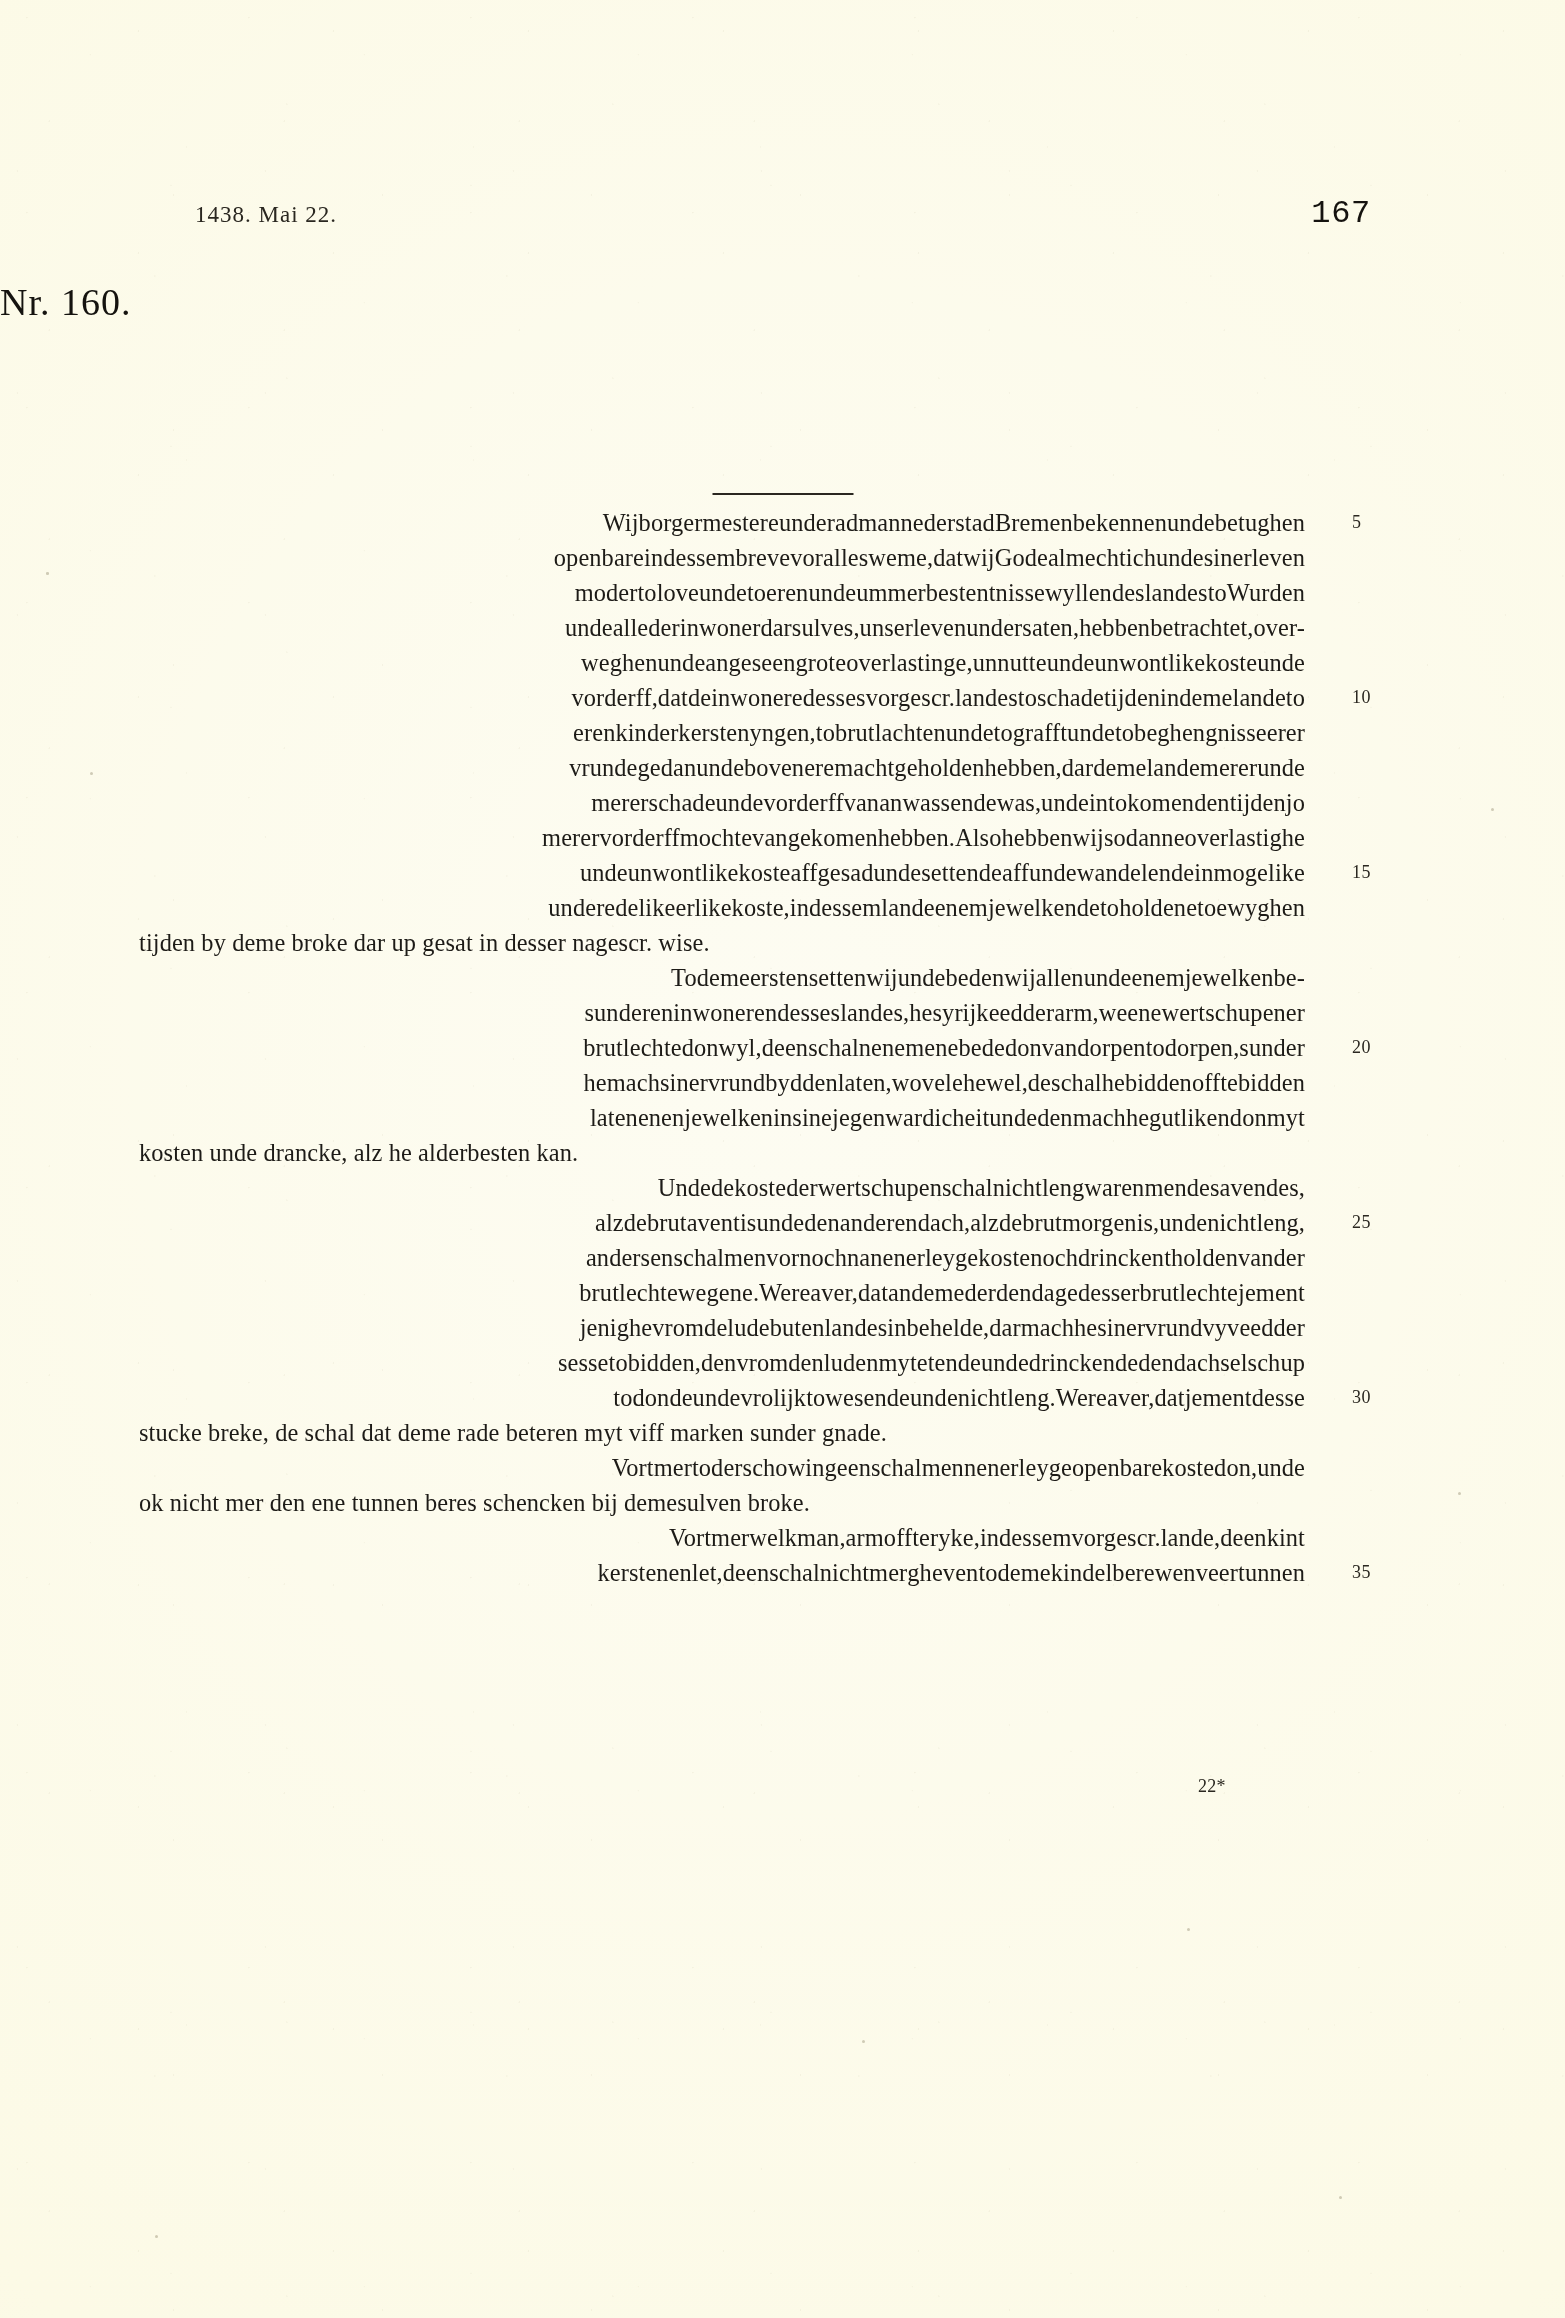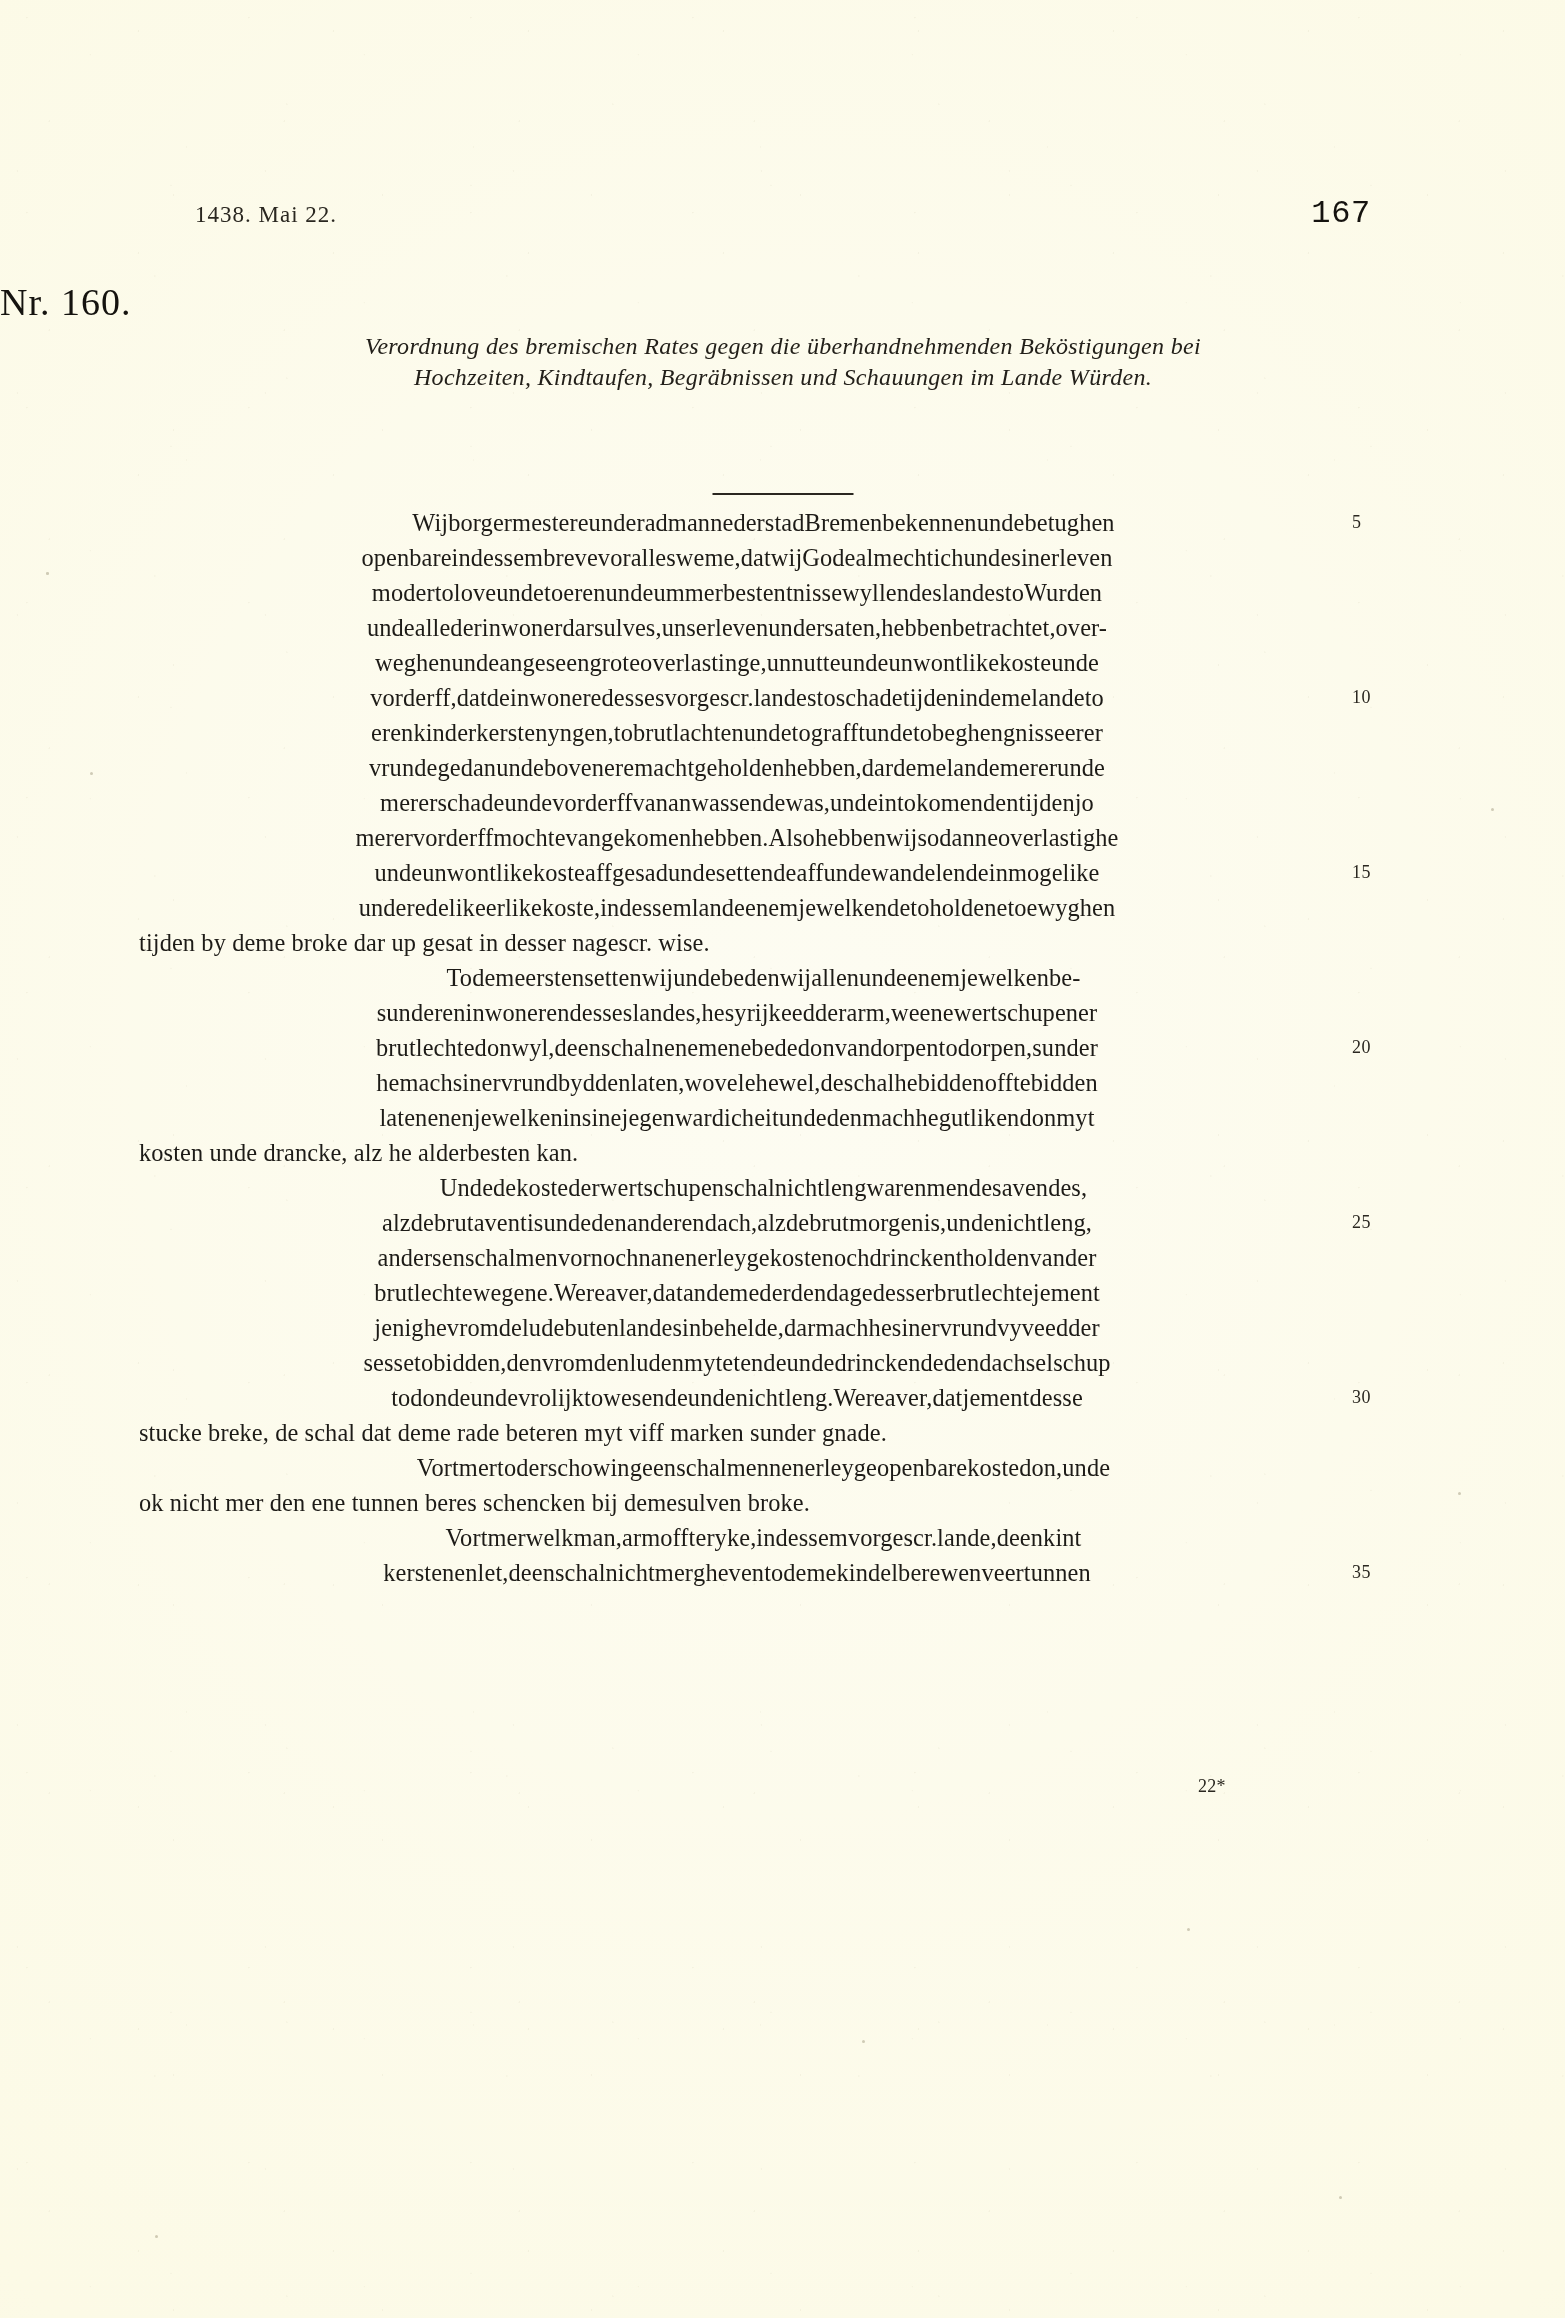--- a/index.html
+++ b/index.html
@@ -137,22 +137,21 @@
   }
   .line .txt {
     display: block;
     width: 100%;
     height: 100%;
     line-height: 35px;
   }
   
   .line.just .txt {
     display: flex;
-    justify-content: center;
-    margin-left: 15px;
+    justify-content: flex-end;
   }
   .line.just .txt > span { white-space: pre; }
   
   .line.ragged .txt { display: block; }
 
   .indent { display: inline-block; width: 53px; }
 
   .marginno {
     position: absolute;
     left: 1213px;
@@ -197,24 +196,20 @@
   <div class="fleck" style="left:155px;top:2235px;width:3.3px;height:3.3px;"></div>
   <div class="fleck" style="left:46px;top:572px;width:2.6px;height:2.6px;"></div>
 
   <div class="runhead ink">
     <div class="runhead-date">1438.  Mai 22.</div>
     <div class="runhead-page">167</div>
   </div>
 
   <div class="nr ink">Nr. 160.</div>
 
-  <div class="subtitle ink">
-    <div>Verordnung des bremischen Rates gegen die überhandnehmenden Beköstigungen bei</div>
-    <div>Hochzeiten, Kindtaufen, Begräbnissen und Schauungen im Lande Würden.</div>
-  </div>
 
 
   <div class="fn-rule ink"></div>
 
   <div class="body ink" id="body">
       <div class="line just">
         <div class="txt">
           <span class="indent"></span>
           <span>Wij</span>
           <span>borgermestere</span>

